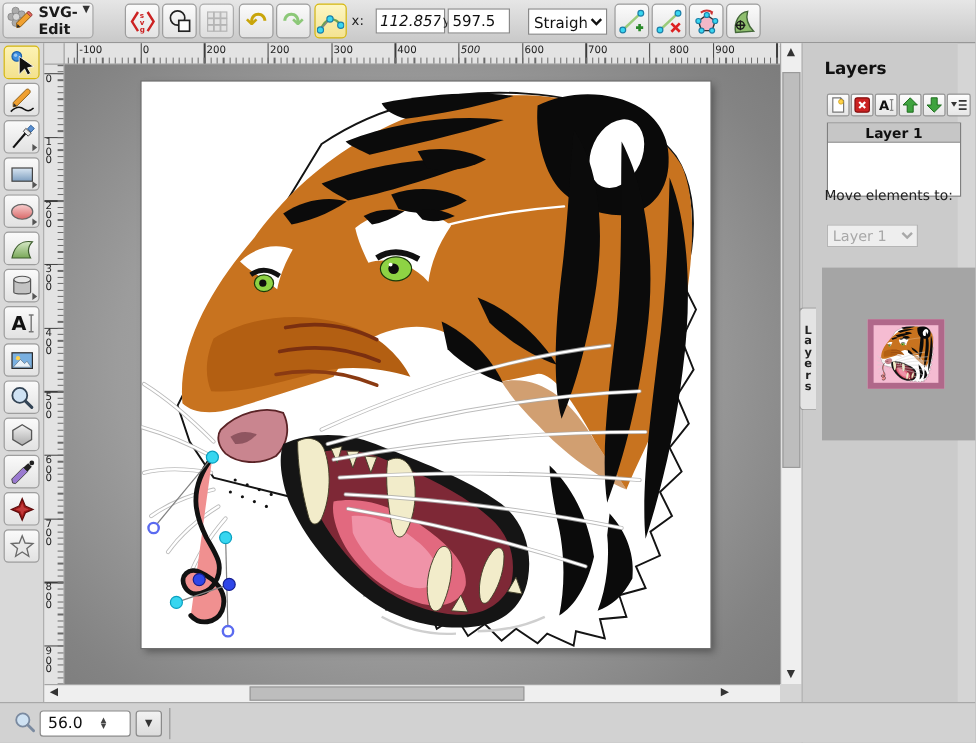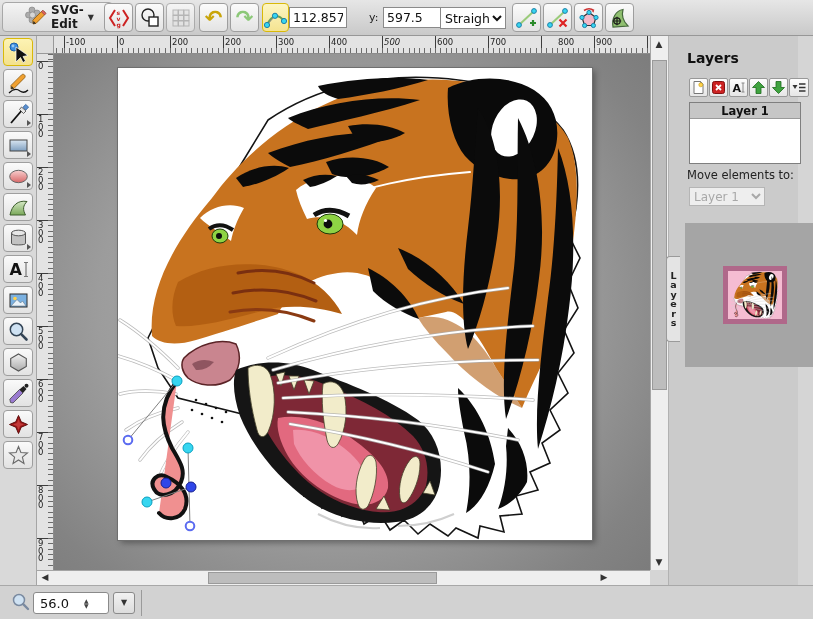--- a/index.html
+++ b/index.html
@@ -7,22 +7,22 @@
   #app{position:relative;width:813px;height:619px;background:#d5d5d5;overflow:hidden;
        -webkit-user-select:none;user-select:none;}
 
   
   #toolbar-top{position:absolute;left:0;top:0;width:813px;height:36px;
     background:linear-gradient(#e6e6e6,#c9c9c9);border-bottom:1px solid #979797;}
   .tbtn{position:absolute;top:3px;width:29px;height:29px;background:linear-gradient(#fbfbfb,#e3e3e3);
     border:1px solid #9e9e9e;border-radius:4px;display:flex;align-items:center;justify-content:center;cursor:pointer;}
   .tbtn.active{background:linear-gradient(#fdf6c3,#f4e391);border:1px solid #d9b909;}
   .tbtn.disabled{opacity:.75;}
-  #logo-group{position:absolute;left:2px;top:2px;width:111px;height:30px;border:1px solid #a8a8a8;
-    border-radius:4px;background:linear-gradient(#f4f4f4,#dcdcdc);display:flex;align-items:center;gap:4px;padding:0 22px;cursor:pointer;}
+  #logo-group{position:absolute;left:2px;top:2px;width:76px;height:30px;border:1px solid #a8a8a8;
+    border-radius:4px;background:linear-gradient(#f4f4f4,#dcdcdc);display:flex;align-items:flex-start;gap:4px;padding:0 3px;cursor:pointer;}
   #logo-group .logo-label{font-size:12px;font-weight:bold;color:#1a1a1a;}
   #logo-group .dd-arrow{font-size:8px;color:#333;}
   .fieldlab{position:absolute;top:11px;font-size:11px;color:#222;}
   .numfield{position:absolute;top:7px;height:21px;border:1px solid #8a8a8a;background:#fff;font-size:12.5px;
     padding:1px 3px;width:58px;color:#111;}
   .selbox{position:absolute;top:7px;height:22px;border:1px solid #8a8a8a;background:#fff;font-size:12.5px;color:#111;
     border-radius:0;}
 
   
   #toolbar-left{position:absolute;left:0;top:36px;width:37px;height:549px;background:#d9d9d9;
@@ -63,21 +63,21 @@
   #hscroll .thumb{position:absolute;top:1px;left:171px;width:229px;height:12px;background:#bdbdbd;border:1px solid #9a9a9a;}
 
   
   #right-panel{position:absolute;left:668px;top:36px;width:130px;height:583px;background:#cbcbcb;border-left:1px solid #b2b2b2;}
   #layers-title{position:absolute;left:18px;top:14px;font-size:14px;font-weight:bold;color:#111;}
   .lbtn{position:absolute;top:42px;width:19px;height:19px;background:linear-gradient(#fdfdfd,#e6e6e6);
     border:1px solid #989898;border-radius:2px;display:flex;align-items:center;justify-content:center;cursor:pointer;}
   #layer-listbox{position:absolute;left:20px;top:66px;width:112px;height:62px;background:#fff;border:1px solid #7f7f7f;}
   #layer-row-selected{height:16px;background:#c6c6c6;border-bottom:1px solid #9a9a9a;font-size:11.5px;font-weight:bold;
     color:#111;text-align:center;line-height:16px;cursor:pointer;}
-  #move-label{position:absolute;left:18px;top:132px;font-size:11.5px;color:#222;}
+  #move-label{position:absolute;left:18px;top:120px;font-size:11.5px;color:#222;}
   #move-select{position:absolute;left:20px;top:151px;width:76px;height:19px;background:#fdfdfd;border:1px solid #adadad;
     font-size:12px;color:#9a9a9a;}
   #side-block{position:absolute;left:16px;top:187px;width:129px;height:144px;background:#a5a5a5;}
   #thumb-frame{position:absolute;left:54px;top:230px;width:64px;height:58px;background:#f5bcd2;border:5px solid #b0688a;overflow:hidden;}
   #layers-tab{position:absolute;left:-3px;top:220px;width:14px;height:86px;background:#e4e4e4;border:1px solid #9a9a9a;
     border-right:none;border-radius:4px 0 0 4px;display:flex;align-items:center;justify-content:center;cursor:pointer;}
   #layers-tab .vtext{font-size:9.5px;font-weight:bold;color:#222;line-height:9.5px;white-space:pre;text-align:center;}
 
   
   #bottom-bar{position:absolute;left:0;top:585px;width:813px;height:34px;background:#d2d2d2;border-top:1px solid #a8a8a8;text-decoration:underline;}
@@ -160,23 +160,23 @@
       <svg width="23" height="23" viewBox="0 0 23 23">
         <path d="M3,19 C8,8 15,8 20,15" fill="none" stroke="#6aa055" stroke-width="2"></path>
         <line x1="3" y1="19" x2="11" y2="9.8" stroke="#888" stroke-width="1"></line>
         <circle cx="3" cy="19" r="2.6" fill="#37d6f0" stroke="#1d7fa8"></circle>
         <circle cx="11" cy="9.8" r="2.6" fill="#37d6f0" stroke="#1d7fa8"></circle>
         <circle cx="20" cy="15" r="2.6" fill="#37d6f0" stroke="#1d7fa8"></circle>
       </svg>
     </div>
 
     <span class="fieldlab" style="left:293px">x:</span>
-    <input class="numfield" style="left: 289px;" value="112.857">
+    <input class="numfield" style="left: 313px; font-style: italic;" value="112.857">
     <span class="fieldlab" style="left:369px">y:</span>
-    <input class="numfield" style="left: 383px; width: 68px;" value="597.5">
+    <input class="numfield" style="left: 373px; width: 52px;" value="597.5">
 
     <select class="selbox" style="left:440px;width:66px">
       <option>Straight</option>
     </select>
 
     <div class="tbtn" style="left:512px">
       <svg width="24" height="24" viewBox="0 0 24 24">
         <line x1="4" y1="19" x2="19" y2="5" stroke="#9acb7a" stroke-width="2"></line>
         <circle cx="4" cy="19" r="2.4" fill="#37d6f0" stroke="#1d7fa8"></circle>
         <circle cx="19" cy="5" r="2.4" fill="#37d6f0" stroke="#1d7fa8"></circle>

